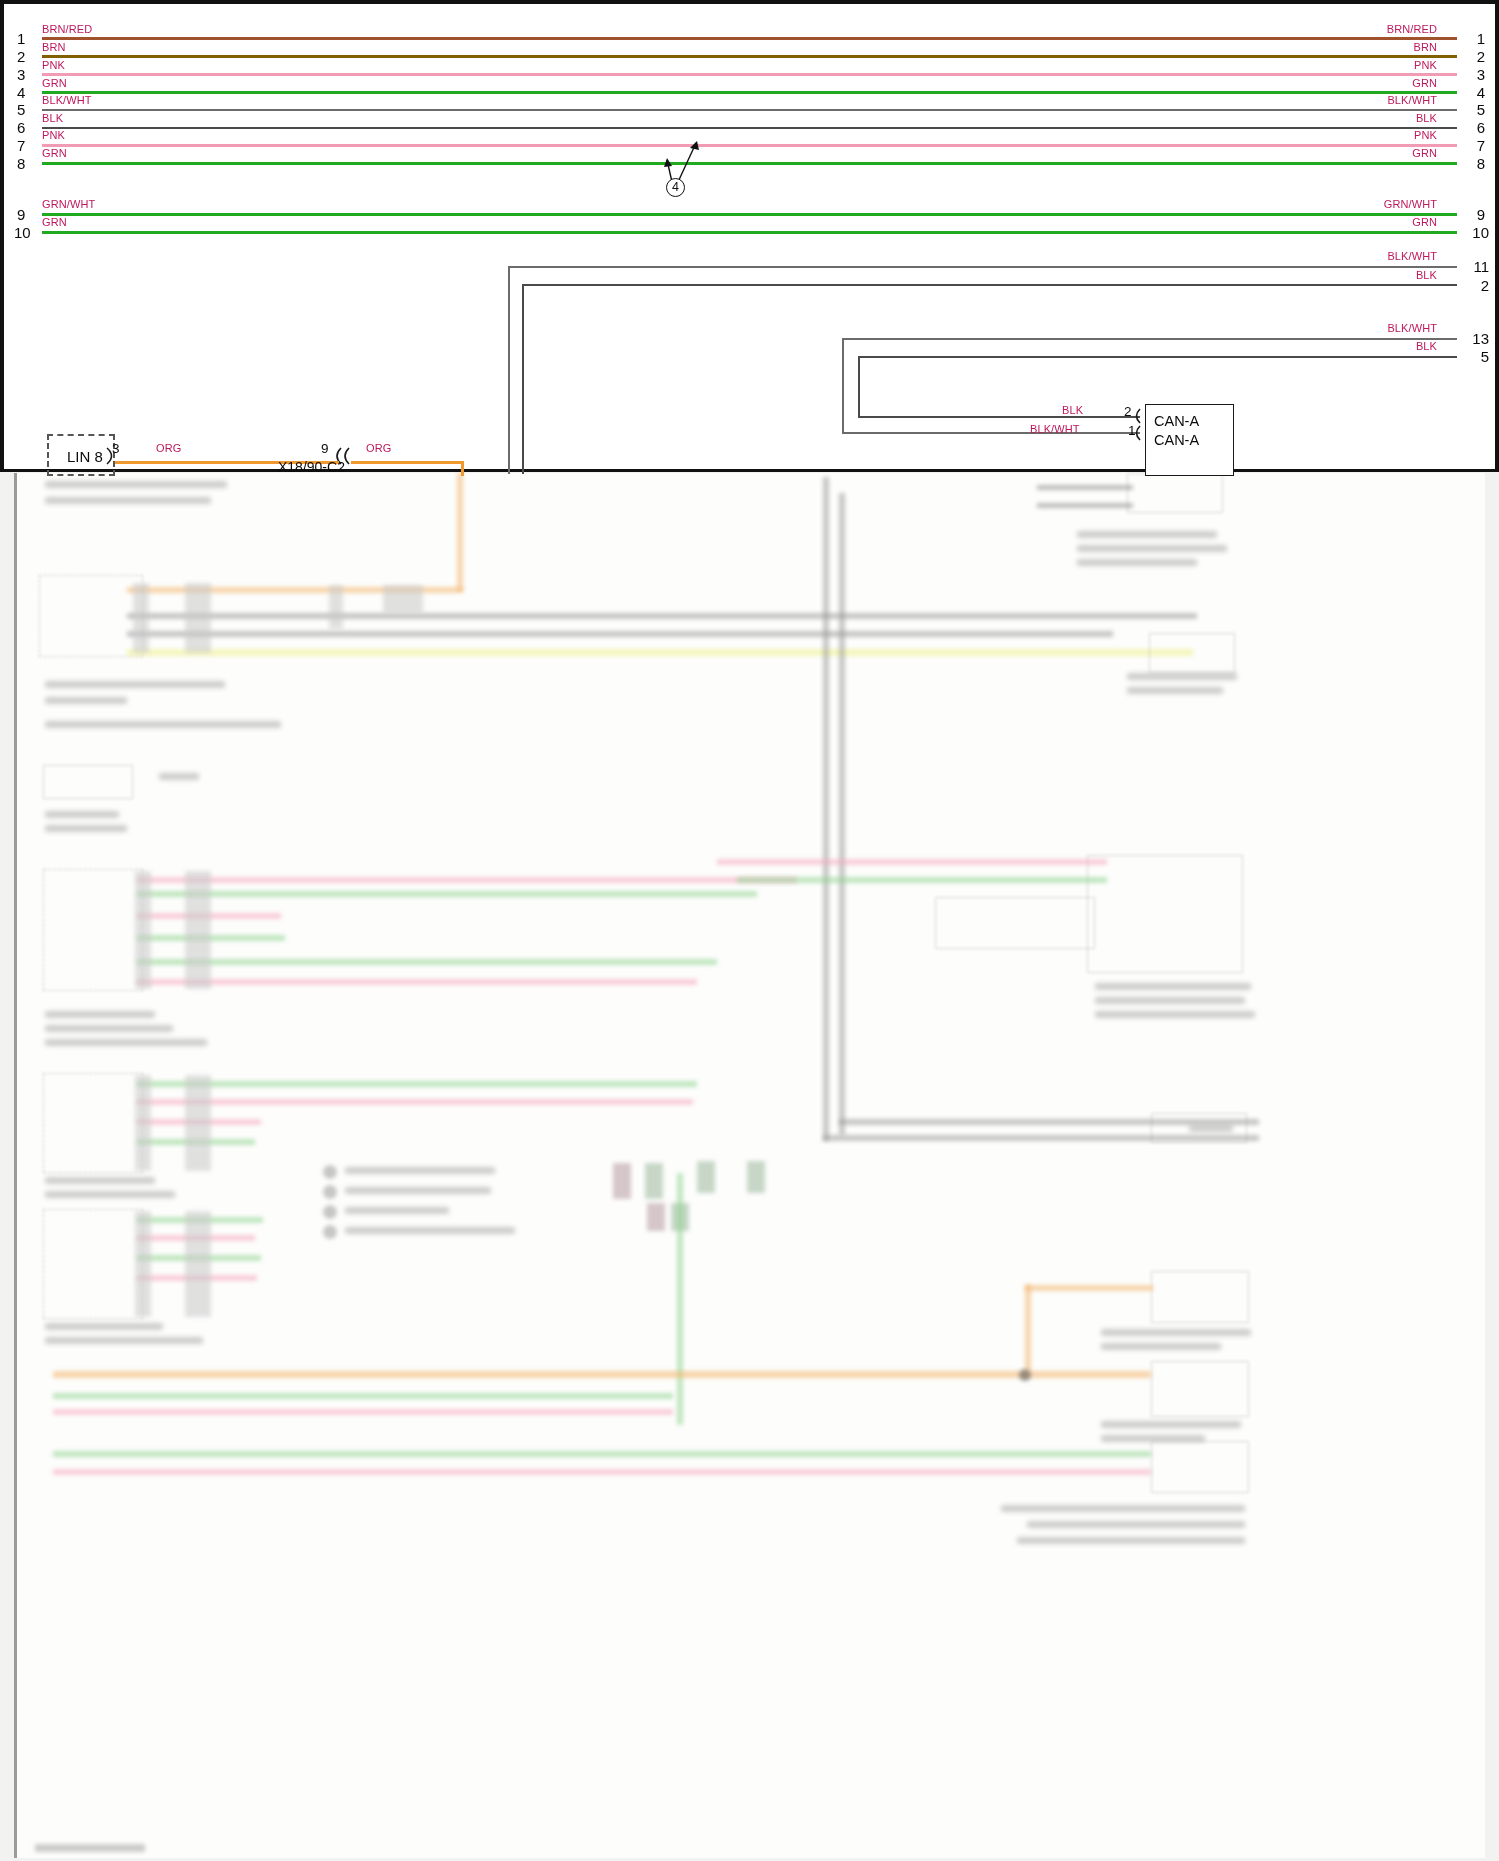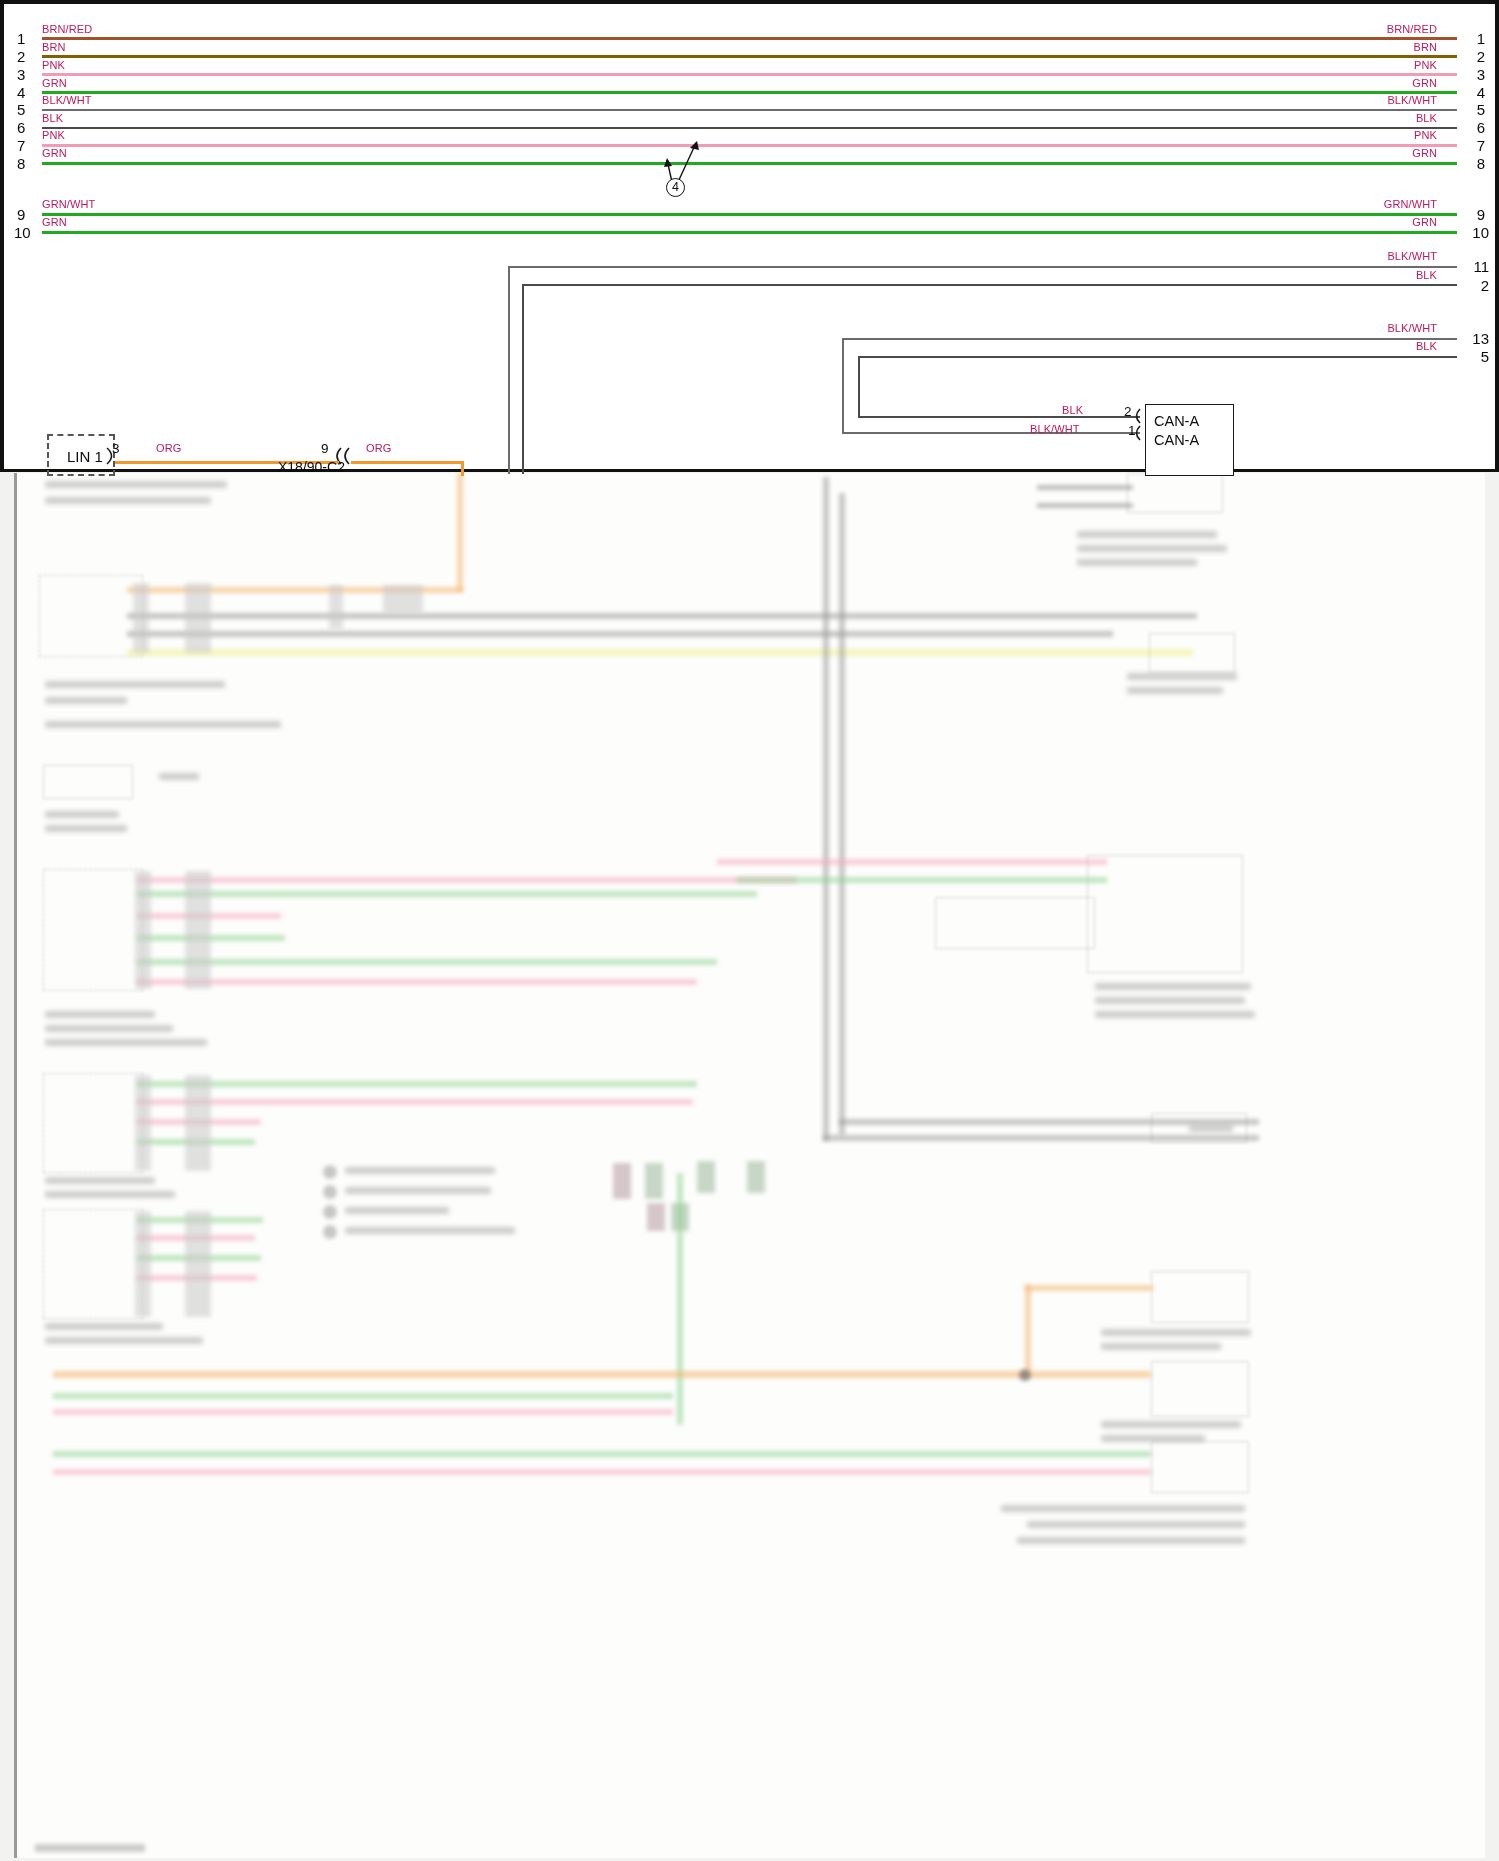--- a/index.html
+++ b/index.html
@@ -396,21 +396,21 @@
       <path d="M1136,405 q-7,7 0,14" fill="none" stroke="#1a1a1a" stroke-width="1.6"></path>
       <path d="M1136,422 q-7,7 0,14" fill="none" stroke="#1a1a1a" stroke-width="1.6"></path>
     </svg>
 
     <div class="conn-box" style="left:1141px; top:400px; width:89px; height:72px;">
       <div class="ctext" style="left:8px; top:8px;">CAN-A</div>
       <div class="ctext" style="left:8px; top:27px;">CAN-A</div>
     </div>
 
     <div class="dashed-box" style="left:43px; top:430px; width:68px; height:42px;"></div>
-    <div class="lin-label" style="left:63px; top:444px;">LIN 1</div>
+    <div class="lin-label" style="left:63px; top:444px;">LIN 8</div>
 
     <svg class="ov" viewBox="0 0 1499 472">
       <path d="M103,444 q9,8 0,16" fill="none" stroke="#1a1a1a" stroke-width="1.6"></path>
       <path d="M337,444 q-8,8 0,16" fill="none" stroke="#1a1a1a" stroke-width="1.6"></path>
       <path d="M345,444 q-8,8 0,16" fill="none" stroke="#1a1a1a" stroke-width="1.6"></path>
     </svg>
 
     <div class="pin-num-sm" style="left:108px; top:437px;">3</div>
     <div class="wlabel" style="left:152px; top:438px;">ORG</div>
     <div class="wire" style="left:111px; width:224px; top:457px; background:#f0992e;"></div>

